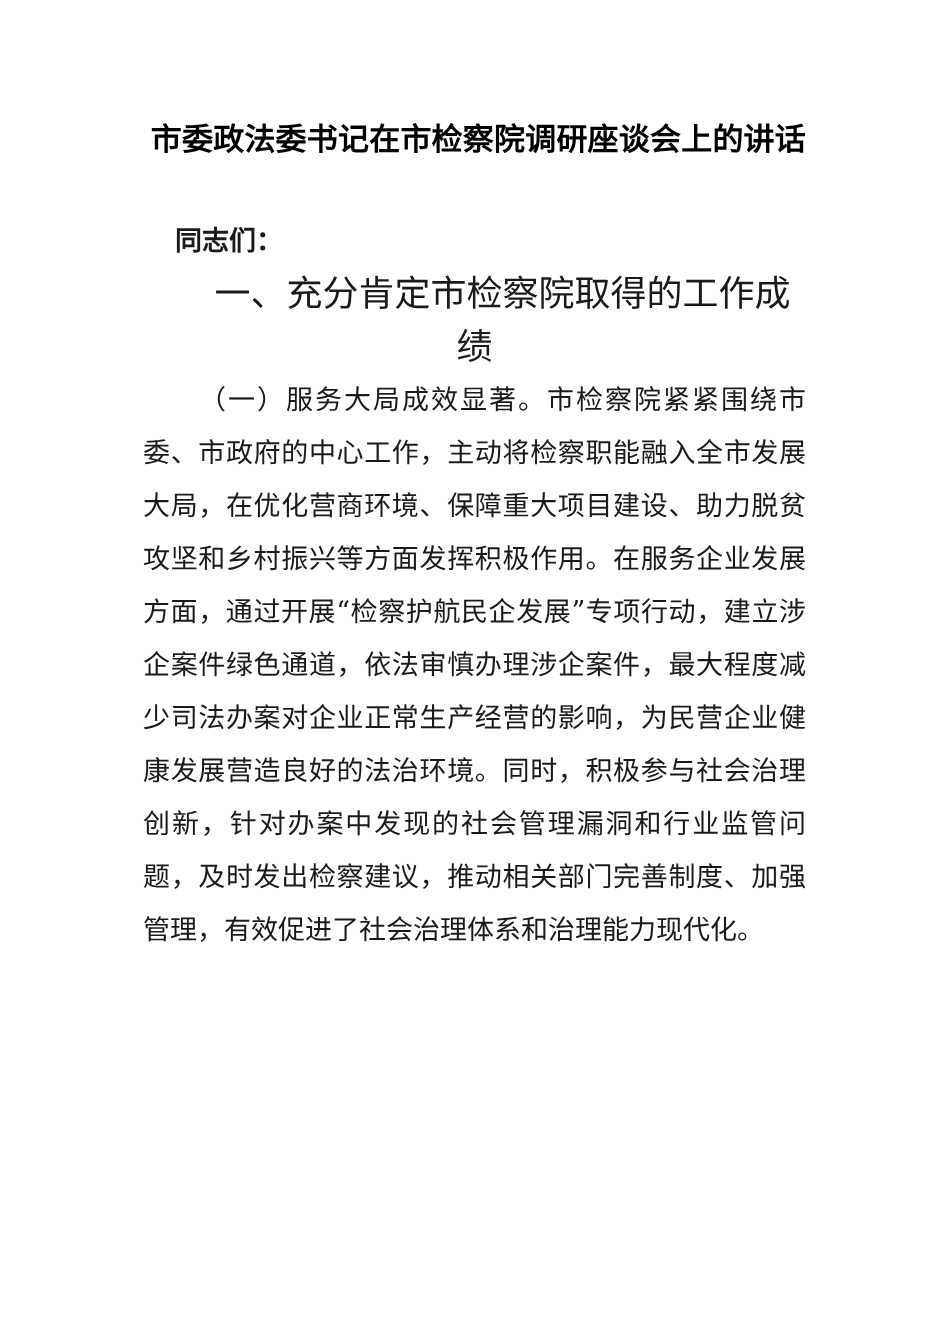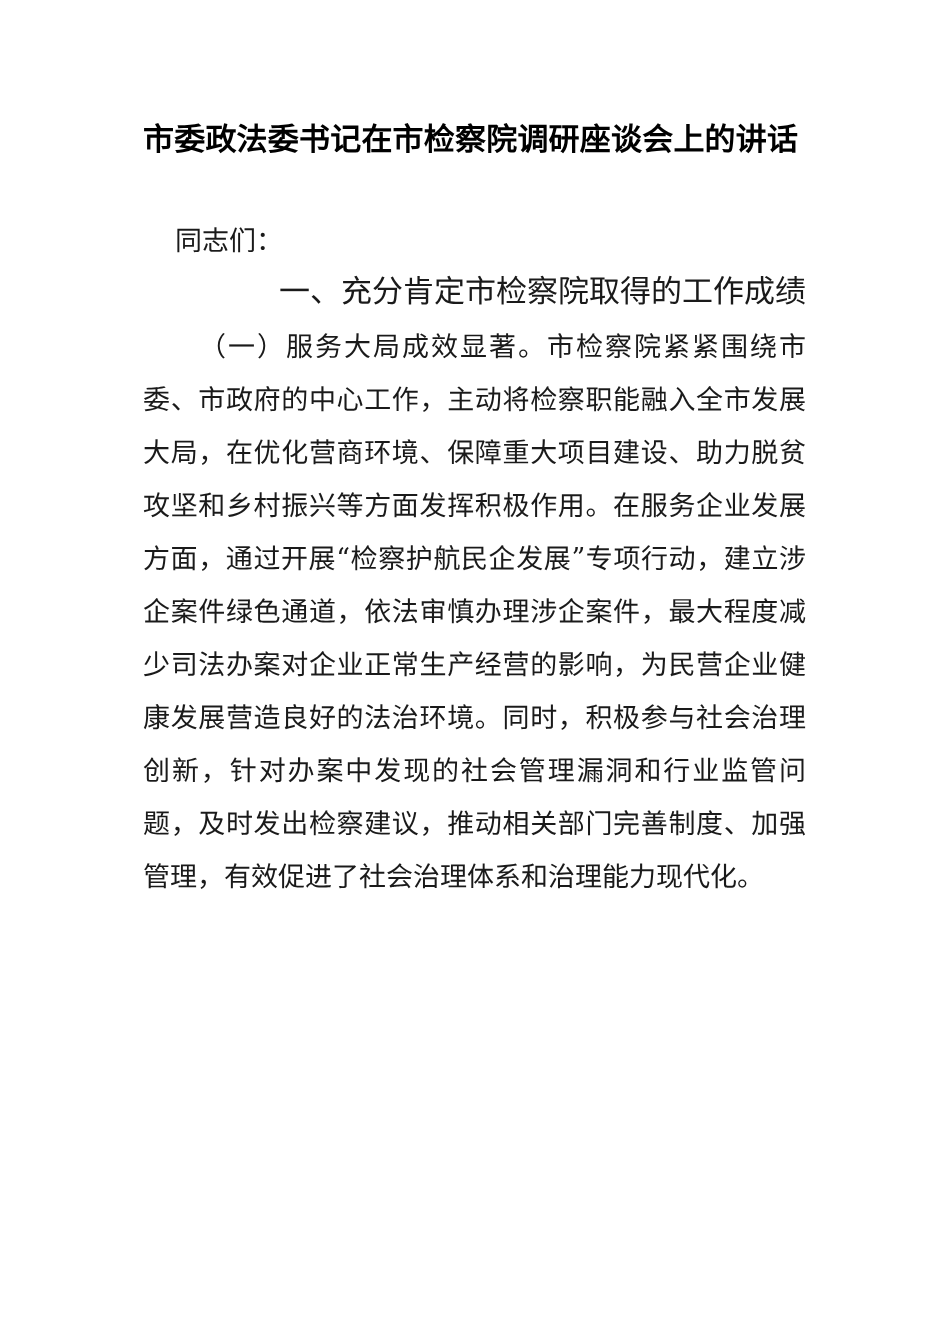--- a/index.html
+++ b/index.html
@@ -24,21 +24,21 @@
     top: 0;
     width: 663px;
   }
 
   .doc-title {
     font-family: "DejaVu Sans", "Liberation Sans", sans-serif;
     font-weight: 700;
     font-size: 31px;
     line-height: 45px;
     color: #000000;
-    text-align: left;
+    text-align: right;
     margin: 0;
     padding-top: 117px;
     letter-spacing: 0.2px;
     white-space: normal;
   }
 
   .para {
     font-family: "DejaVu Serif", "Liberation Serif", serif;
     font-size: 27px;
     line-height: 53px;
@@ -46,28 +46,29 @@
     margin: 0;
     text-align: justify;
     text-justify: inter-character;
     text-indent: 56px;
     word-break: break-all;
     letter-spacing: 0;
   }
 
   .para.first-gap {
     margin-top: 52px;
+    font-weight: bold;
   }
 
   .para.heading {
-    font-family: Liberation Mono, monospace;
-    font-size: 31px;
+    font-family: Liberation Sans, sans-serif;
+    font-size: 36px;
     line-height: 53px;
     text-indent: 56px;
-    text-align: right;
+    text-align: center;
   }
 
   .para.salutation {
     text-indent: 32px;
     text-align: left;
   }
 </style>
 </head>
 <body>
 

